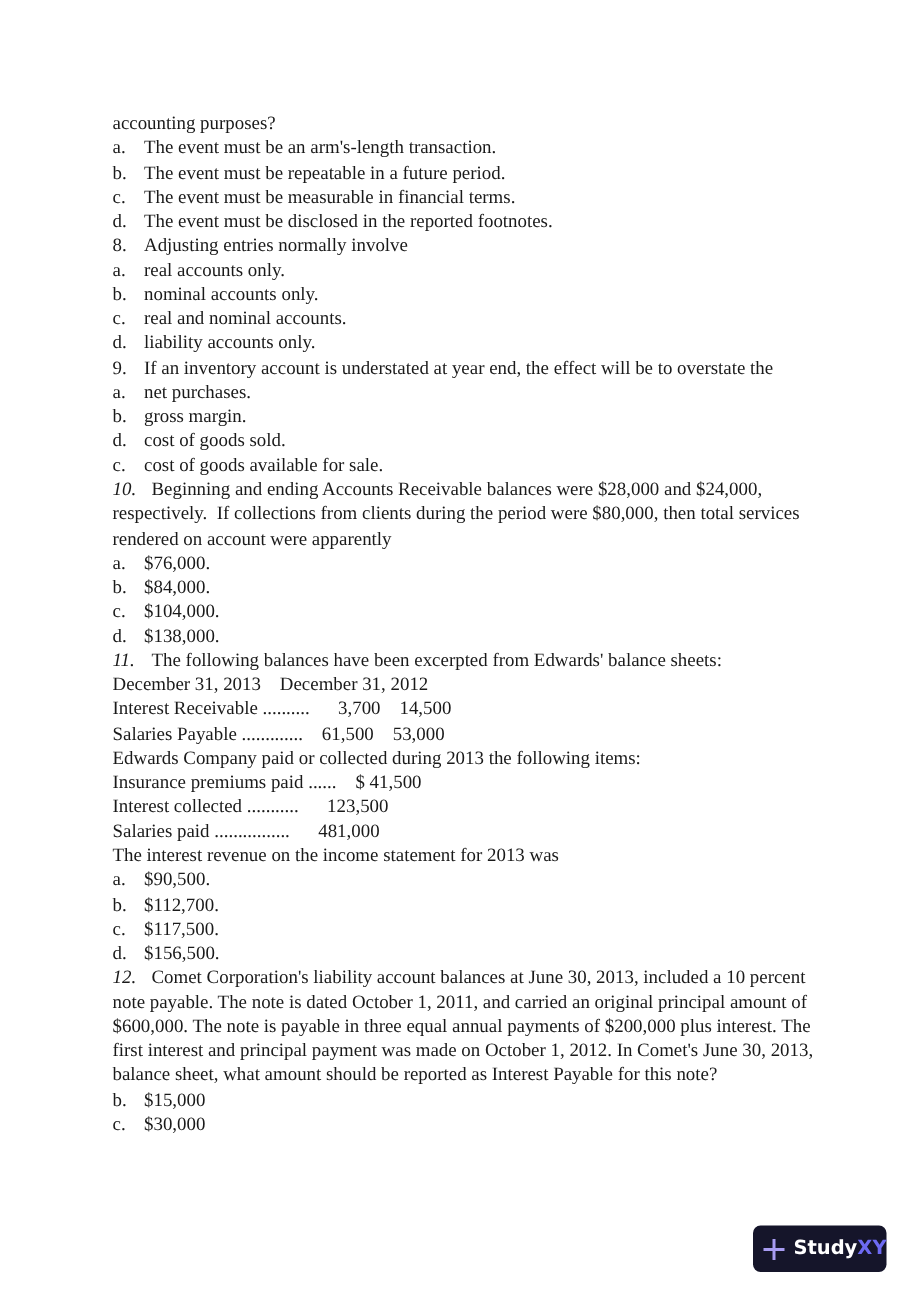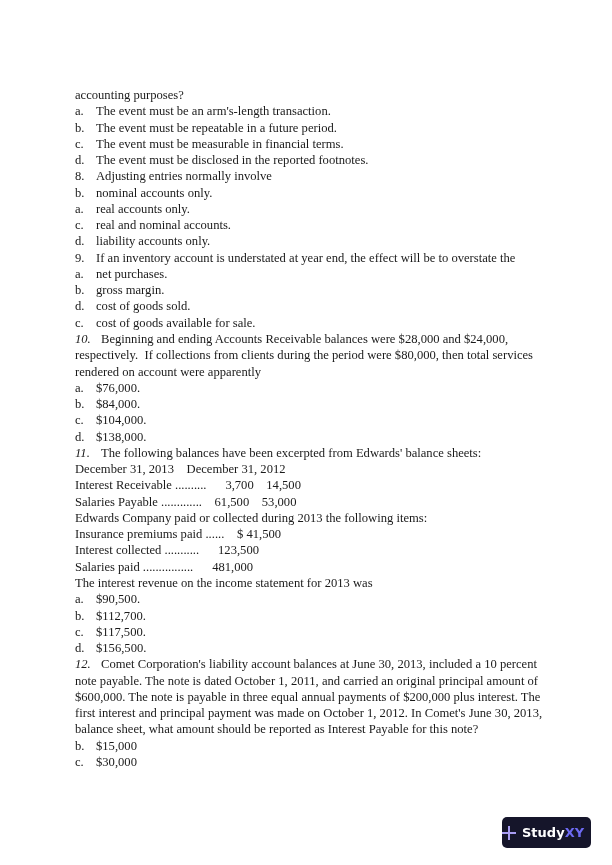--- a/index.html
+++ b/index.html
@@ -13,21 +13,20 @@
       position: relative;
       overflow: hidden;
       font-family: "Liberation Serif", "DejaVu Serif", serif;
       color: #1a1a1a;
     }
     .page {
       position: absolute;
       left: 75px;
       top: 74px;
       width: 470px;
-      margin-top: 13px;
     }
     .line {
       font-size: 12.6px;
       line-height: 16.28px;
       height: 16.28px;
       white-space: pre;
       letter-spacing: 0;
     }
     .q-num {
       display: inline-block;
@@ -44,21 +43,21 @@
     .badge {
       position: absolute;
       left: 502px;
       top: 817px;
       width: 89px;
       height: 31px;
       background: #15152a;
       border-radius: 5px;
       display: flex;
       align-items: center;
-      justify-content: flex-start;
+      justify-content: flex-end;
       gap: 4px;
       font-family: "DejaVu Sans", "Liberation Sans", sans-serif;
       font-weight: bold;
       font-size: 13px;
     }
     .badge .plus {
       width: 14px;
       height: 14px;
       position: relative;
       margin-right: 2px;
@@ -89,22 +88,22 @@
 
 <div class="page">
 
   <div class="line">accounting purposes?</div>
   <div class="line"><span class="opt-letter">a.</span><span>The event must be an arm's-length transaction.</span></div>
   <div class="line"><span class="opt-letter">b.</span><span>The event must be repeatable in a future period.</span></div>
   <div class="line"><span class="opt-letter">c.</span><span>The event must be measurable in financial terms.</span></div>
   <div class="line"><span class="opt-letter">d.</span><span>The event must be disclosed in the reported footnotes.</span></div>
 
   <div class="line"><span class="q-num">8.</span><span>Adjusting entries normally involve</span></div>
+  <div class="line"><span class="opt-letter">a.</span><span>real accounts only.</span></div>
   <div class="line"><span class="opt-letter">b.</span><span>nominal accounts only.</span></div>
-  <div class="line"><span class="opt-letter">a.</span><span>real accounts only.</span></div>
   <div class="line"><span class="opt-letter">c.</span><span>real and nominal accounts.</span></div>
   <div class="line"><span class="opt-letter">d.</span><span>liability accounts only.</span></div>
 
   <div class="line"><span class="q-num">9.</span><span>If an inventory account is understated at year end, the effect will be to overstate the</span></div>
   <div class="line"><span class="opt-letter">a.</span><span>net purchases.</span></div>
   <div class="line"><span class="opt-letter">b.</span><span>gross margin.</span></div>
   <div class="line"><span class="opt-letter">d.</span><span>cost of goods sold.</span></div>
   <div class="line"><span class="opt-letter">c.</span><span>cost of goods available for sale.</span></div>
 
   <div class="line"><span class="q-num wide">10.</span><span>Beginning and ending Accounts Receivable balances were $28,000 and $24,000,</span></div>

